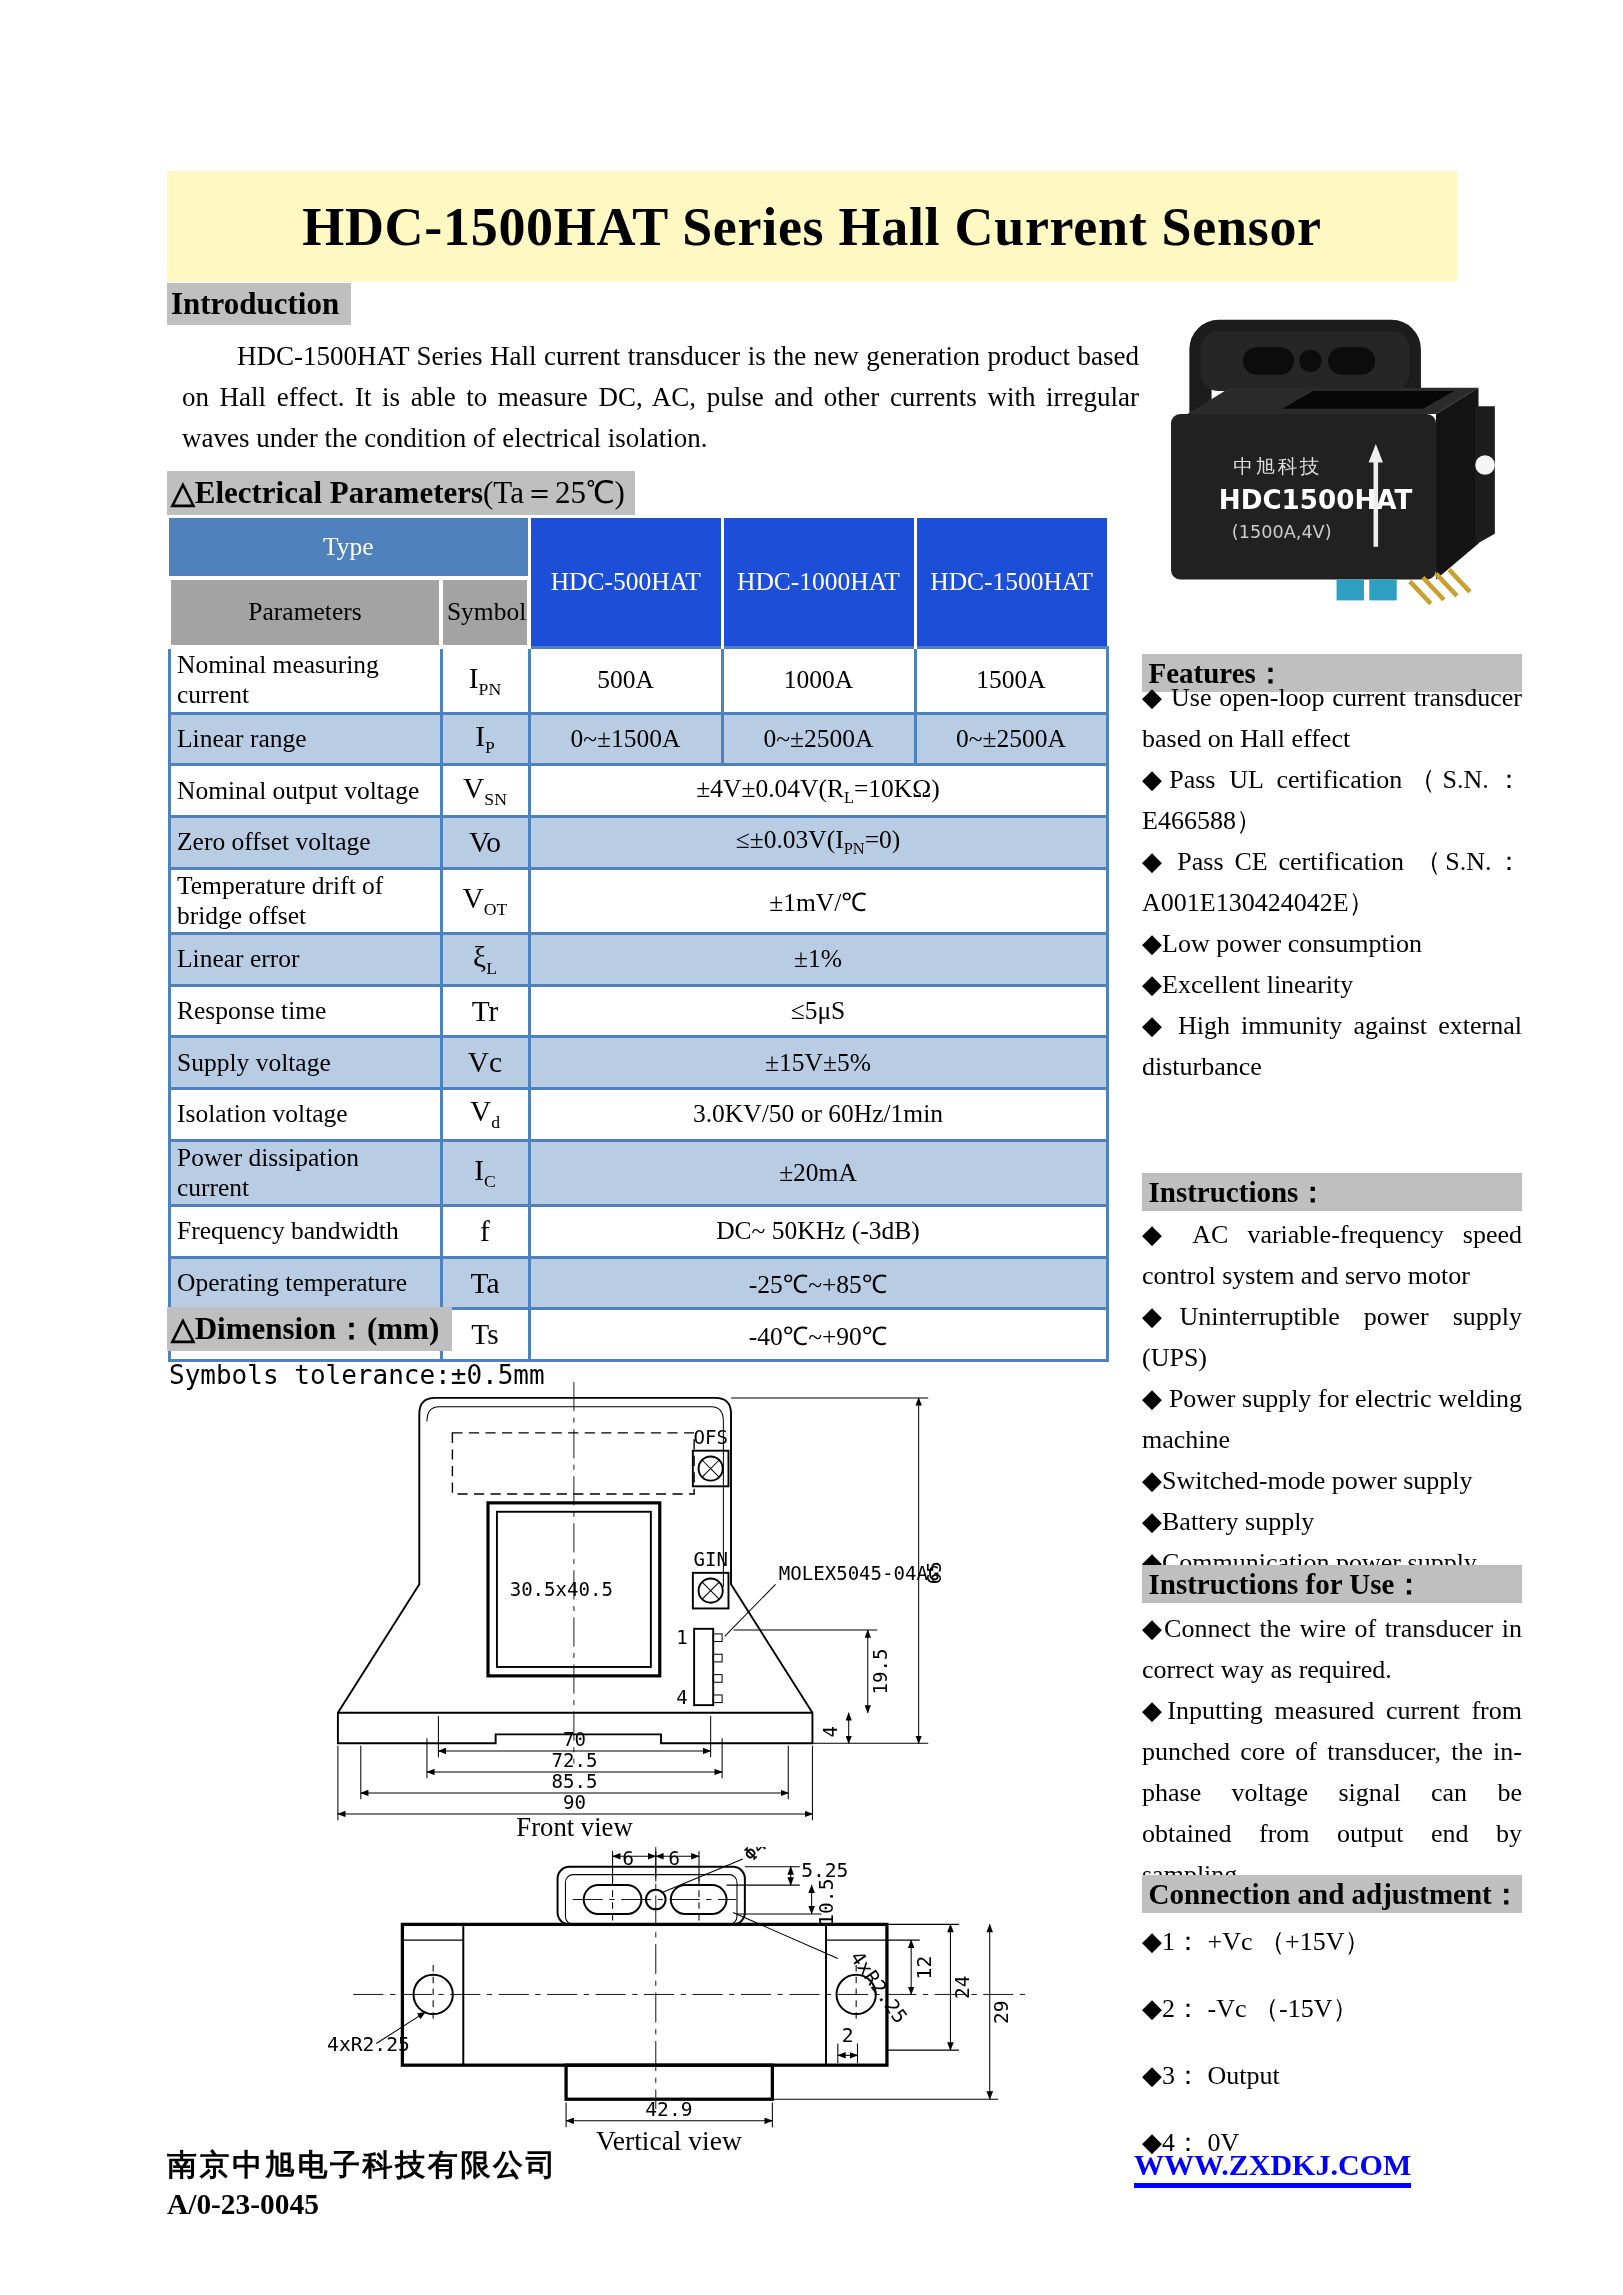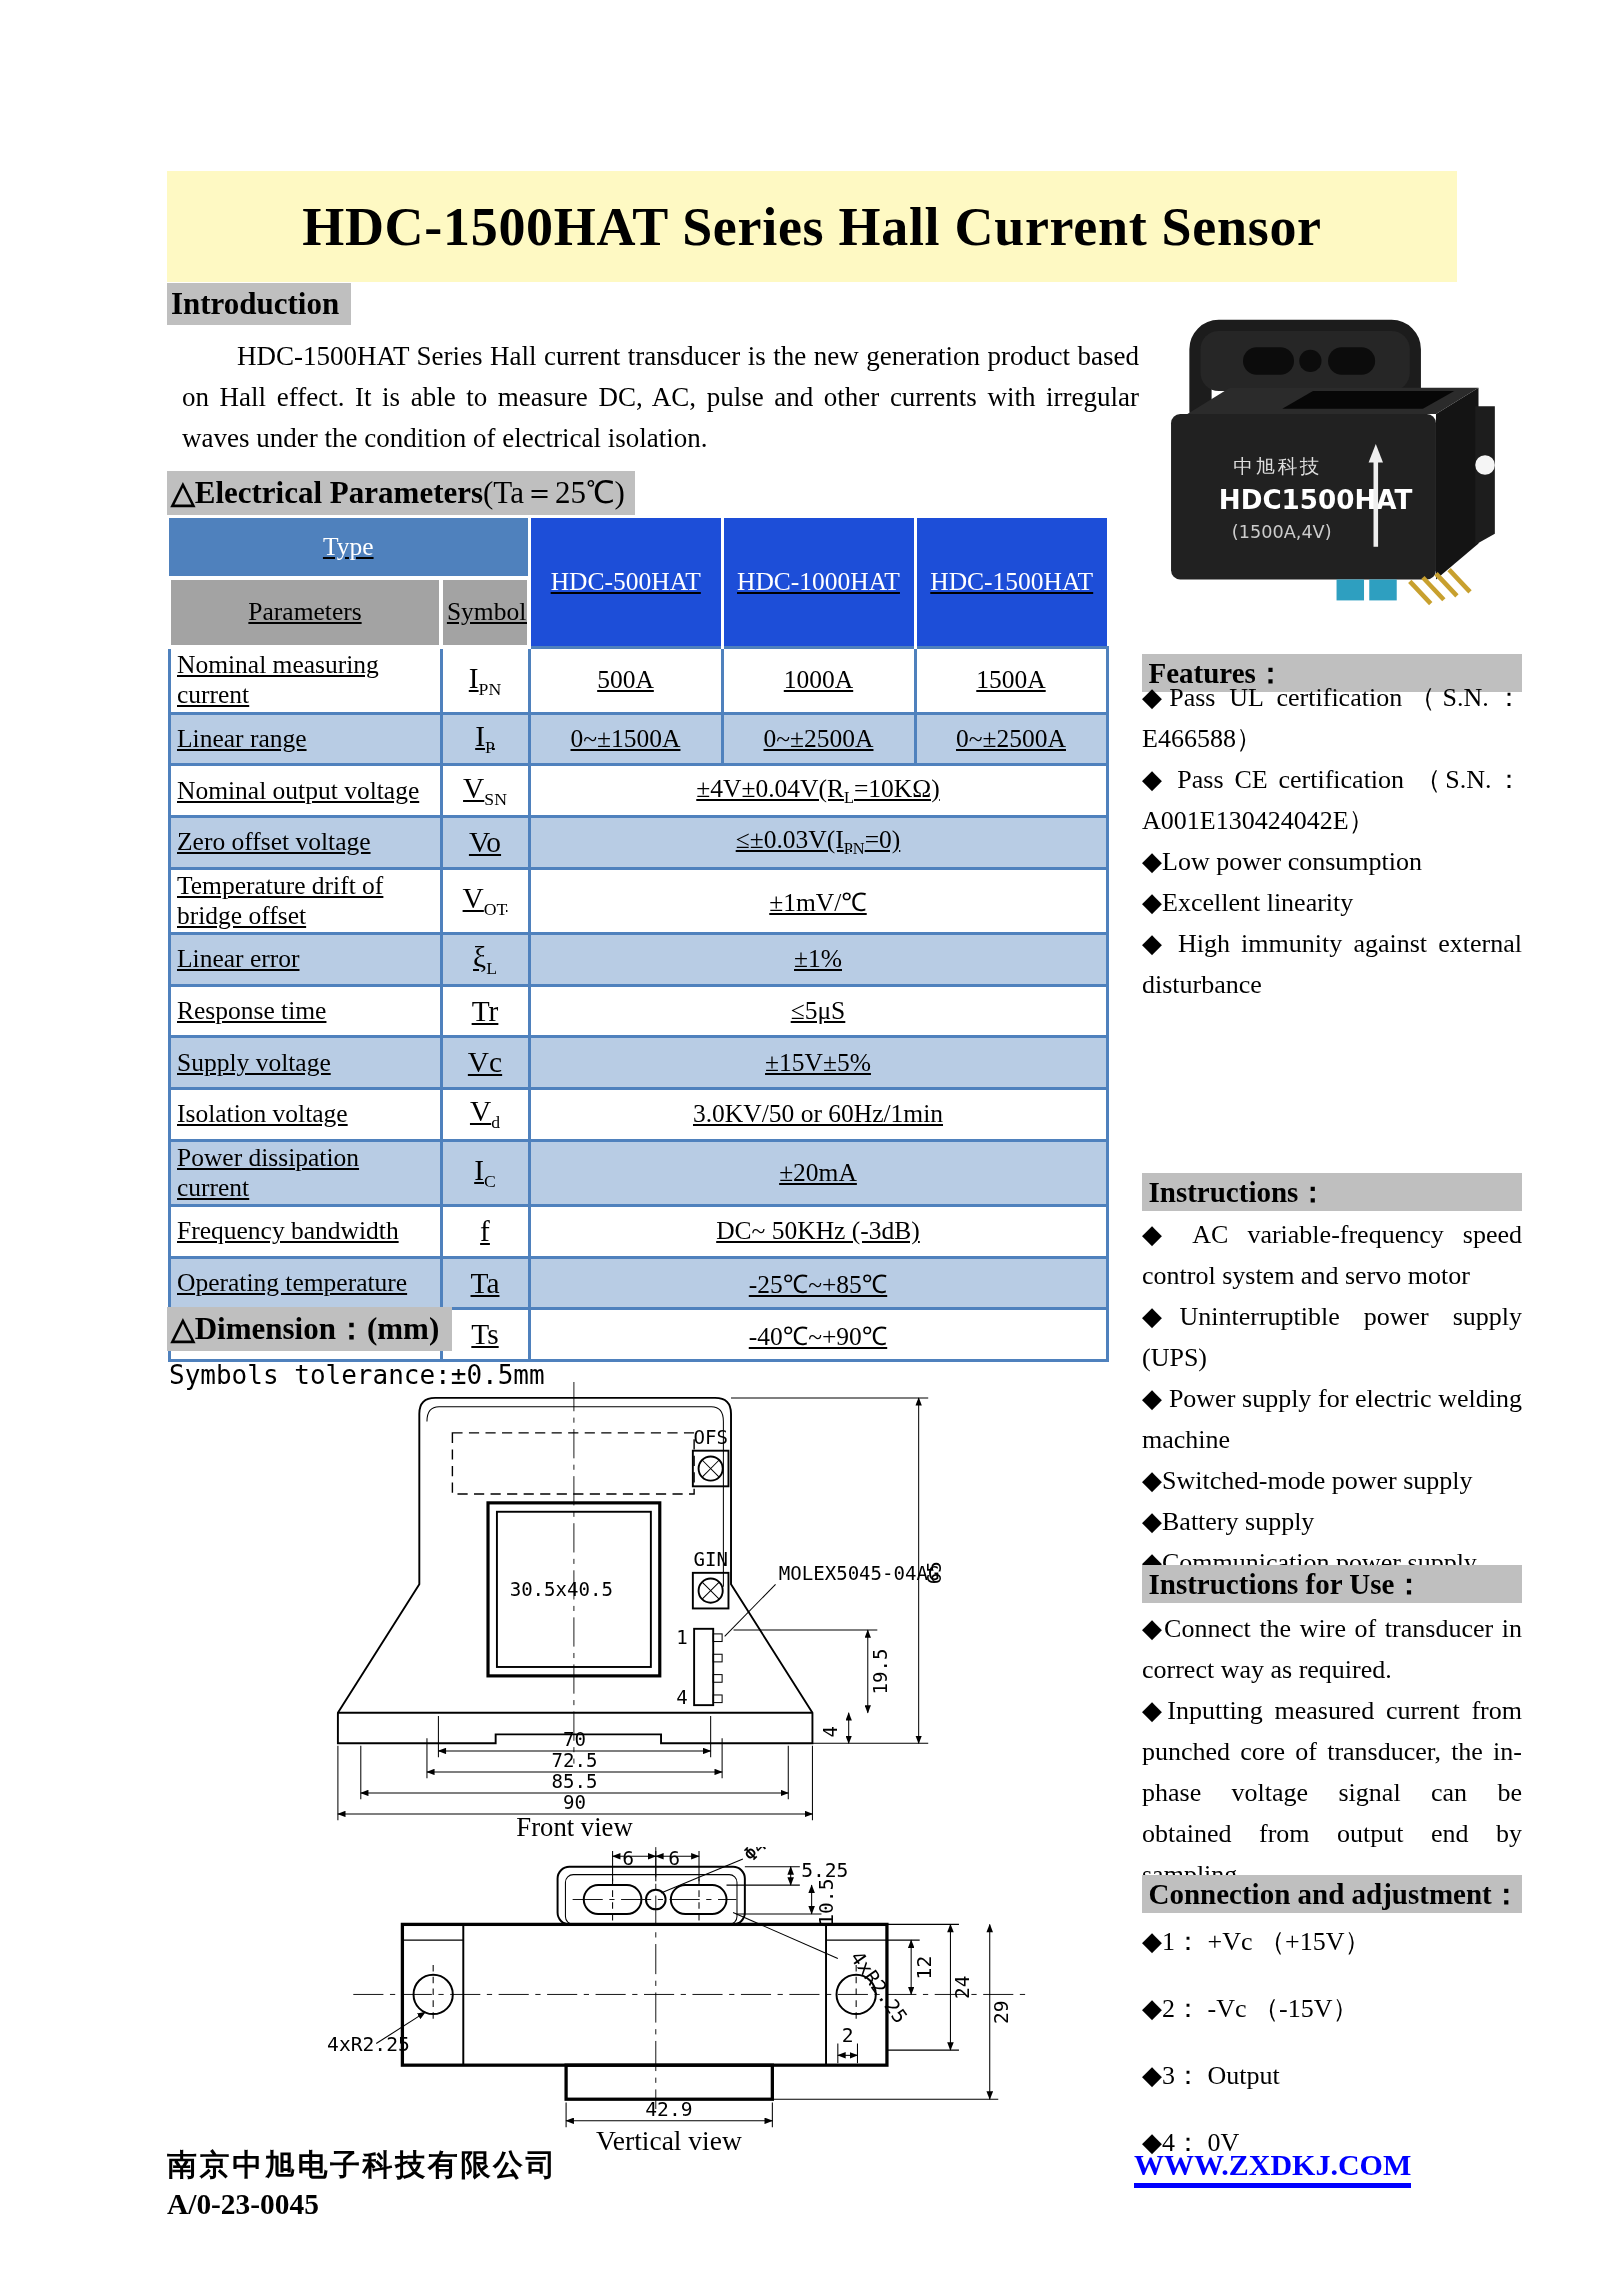--- a/index.html
+++ b/index.html
@@ -19,21 +19,21 @@
   .intro-para{position:absolute;left:182px;top:336px;width:957px;font-size:27px;line-height:41px;
               text-align:justify;text-indent:55px;}
 
   
   .elec-bar{position:absolute;left:167px;top:471px;height:44px;line-height:44px;
             padding:0 10.5px 0 3.9px;font-size:31px;white-space:nowrap;}
   .elec-bar .hd{font-weight:bold;}
   .elec-bar .cond{font-weight:normal;}
 
   table.elec{position:absolute;left:167px;top:518px;width:938px;border-collapse:collapse;
-             table-layout:fixed;text-decoration:underline;}
+             table-layout:fixed;}
   table.elec td{border:3.3px solid #4f81bd;font-size:25.5px;text-align:center;padding:1.3px 3.9px;
                 overflow:hidden;}
   table.elec thead td{border:none;}
   td.corner{background:#4f81bd;color:#fff;font-size:28px;height:55px;}
   td.model{background:#1d4ed8;color:#fff;font-size:27px;border-left:3.9px solid #fff !important;}
   td.subhead{background:#a3a3a3;color:#000;font-size:27px;height:63px;border:4.6px solid #fff !important;}
   table.elec tbody td{height:46px;}
   table.elec tbody tr.alt td{background:#b8cce4;}
   table.elec tbody td.lbl{text-align:left;padding-left:6.5px;}
   table.elec tbody td.sym{font-size:29.4px;}
@@ -356,20 +356,21 @@
         <line x1="400" y1="418" x2="432" y2="452"></line>
         <line x1="420" y1="412" x2="452" y2="446"></line>
         <line x1="440" y1="406" x2="472" y2="440"></line>
         <line x1="460" y1="400" x2="492" y2="434"></line>
       </g>
     </svg>
   </div>
 
   <div class="side-bar" style="top:632px;margin-top:22px;">Features：</div>
   <div class="side-list" style="top:677px;">
+      <div class="bullet-item">◆ Use open-loop current transducer based on Hall effect</div>
       <div class="bullet-item">◆Pass UL certification（S.N.：E466588）</div>
       <div class="bullet-item">◆ Pass CE certification （S.N.：A001E130424042E）</div>
       <div class="bullet-item">◆Low power consumption</div>
       <div class="bullet-item">◆Excellent linearity</div>
       <div class="bullet-item">◆ High immunity against external disturbance</div>
     </div>
 
   <div class="side-bar" style="top:1173px;">Instructions：</div>
   <div class="side-list" style="top:1214px;">
       <div class="bullet-item">◆ AC variable-frequency speed control system and servo motor</div>

